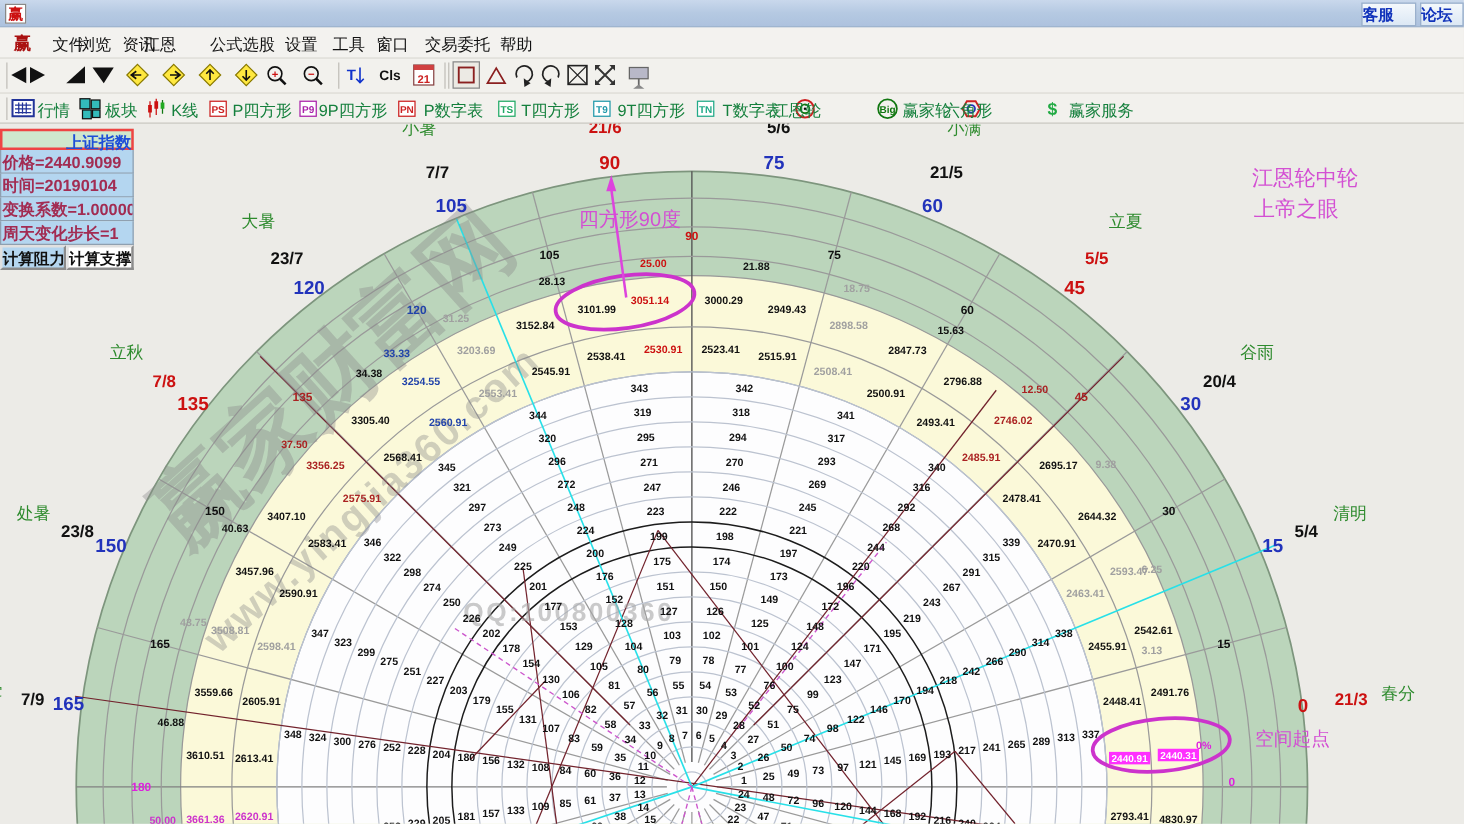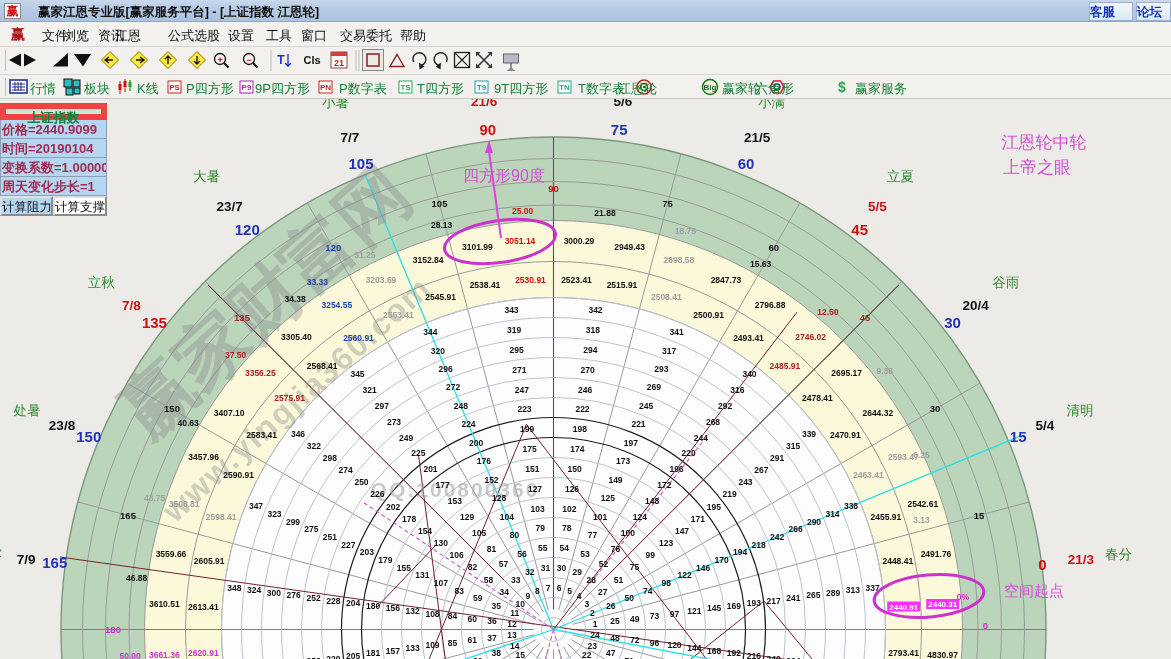--- a/index.html
+++ b/index.html
@@ -7,27 +7,26 @@
 .title-ico{position:absolute;left:4px;top:3px;width:17px;height:16px;background:#fff;border:1px solid #888;color:#cc1111;font-size:12px;font-weight:700;text-align:center;line-height:15px}
 .title-txt{position:absolute;left:38px;top:4px;font-size:12.5px;font-weight:700;color:#111}
 .tbtn{position:absolute;top:2px;height:19px;background:linear-gradient(#f4f8fc,#dce8f4);border:1px solid #9ab0cc;color:#1133bb;font-size:12.5px;font-weight:700;line-height:18px}
 .menubar{position:absolute;left:0;top:22px;width:1171px;height:25px;background:#f3f2ef;border-bottom:1px solid #d8d6d0}
 .menubar span{position:absolute;top:5px;font-size:13px;color:#111}
 .toolbar1{position:absolute;left:0;top:47px;width:1171px;height:28px;background:#f2f1ed;border-bottom:1px solid #d8d6d0}
 .toolbar2{position:absolute;left:0;top:75px;width:1171px;height:24px;background:#f2f1ed;border-bottom:1px solid #c8c6c0}
 .toolbar2 span.lbl{position:absolute;top:5px;font-size:13px;color:#15803d}
 .panel{position:absolute;left:0;top:103px;width:107px;font-weight:700;font-size:13px}
 .prow{height:19px;line-height:19px;padding-left:1px;border:1px solid #8fa0b0;border-top:none;background:#b4d6f0;white-space:nowrap;overflow:hidden;color:#a22c52}
-.phead{height:17px;line-height:17px;text-align:center;background:#cfe7cd;border:6px solid #ef4444;color:#15803d}
-.pbtn{display:inline-block;height:20px;line-height:18px;text-align:left;border:2px outset #e0e0e0;font-size:12.5px;font-weight:400;color:#111;white-space:nowrap;overflow:hidden;vertical-align:top}
+.phead{height:17px;line-height:17px;text-align:right;background:#cfe7cd;border:2px solid #ef4444;color:#1d4ed8}
+.pbtn{display:inline-block;height:20px;line-height:18px;text-align:left;border:2px outset #e0e0e0;font-size:12.5px;font-weight:700;color:#111;white-space:nowrap;overflow:hidden;vertical-align:top}
 </style></head>
 <body>
 <div class="titlebar">
  <div class="title-ico">赢</div>
- <div class="title-txt">赢家江恩专业版[赢家服务平台] - [上证指数 江恩轮]</div>
  <div class="tbtn" style="left:1089px;width:44px">客服</div>
  <div class="tbtn" style="left:1136px;width:35px">论坛</div>
 </div>
 <div class="menubar">
  <span style="left:11px;color:#aa1111;font-weight:700;font-size:14px;top:4px">赢</span>
  <span style="left:42px">文件</span>
     <span style="left:63px">浏览</span>
     <span style="left:98px">资讯</span>
  <span style="left:115px">江恩</span>
     <span style="left:168px">公式选股</span>

